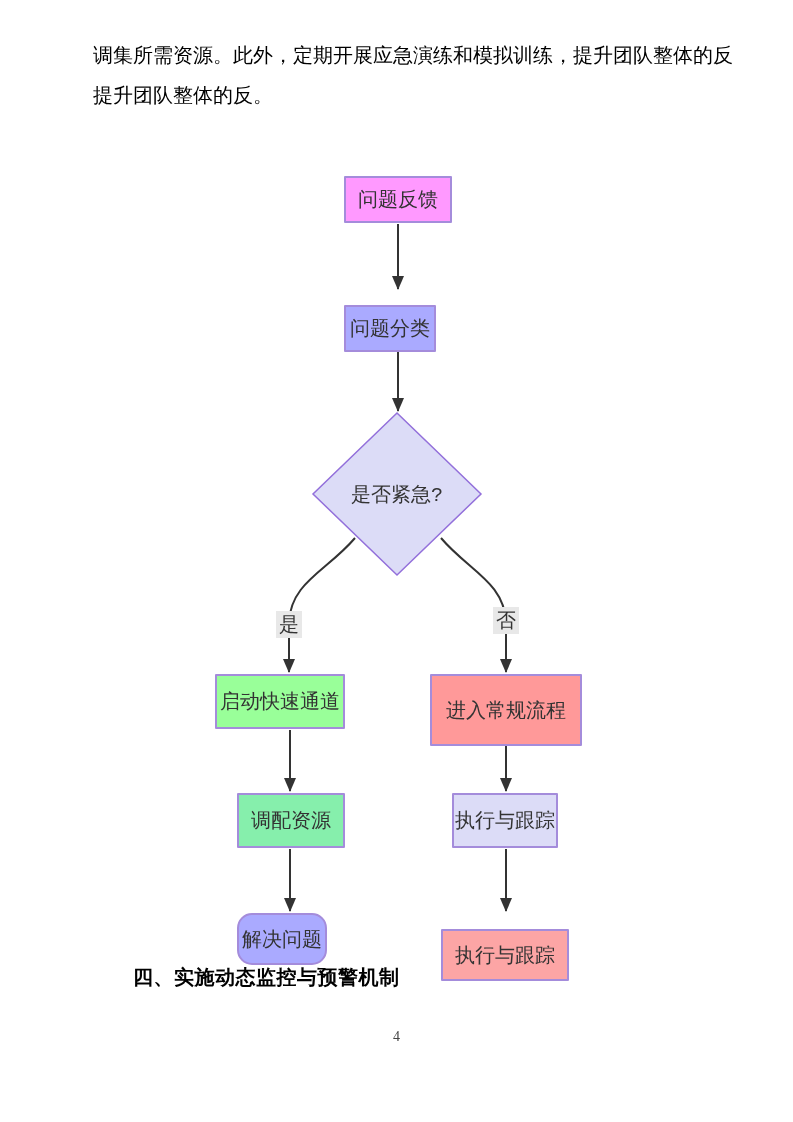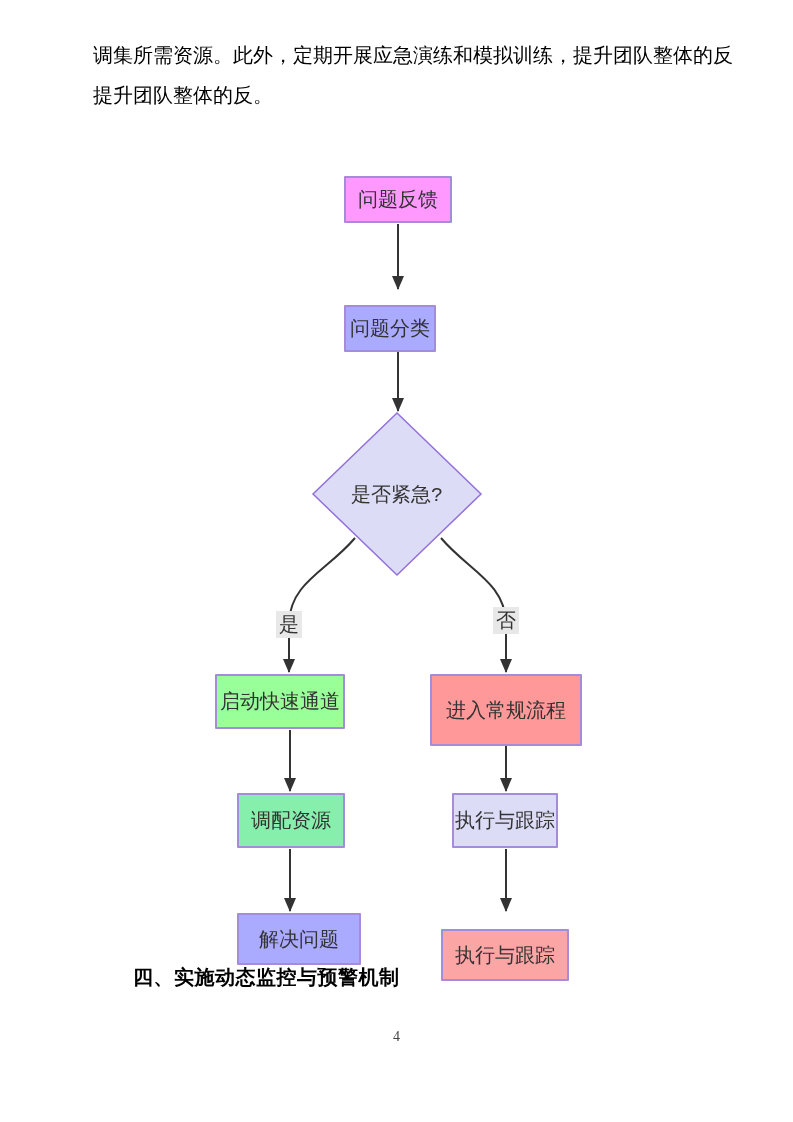--- a/index.html
+++ b/index.html
@@ -62,21 +62,21 @@
     position:absolute;left:0;top:1029px;width:100%;
     text-align:center;font-size:14px;color:#444;
   }
   
   .n-feedback{left:344px;top:176px;width:108px;height:47px;}
   .n-classify{left:344px;top:305px;width:92px;height:47px;}
   .n-fast{left:215px;top:674px;width:130px;height:55px;}
   .n-regular{left:430px;top:674px;width:152px;height:72px;}
   .n-allocate{left:237px;top:793px;width:108px;height:55px;}
   .n-plan{left:452px;top:793px;width:106px;height:55px;}
-  .n-solve{left:237px;top:913px;width:124px;height:52px;}
+  .n-solve{left:237px;top:913px;width:90px;height:52px;border-radius:15px;}
   .n-track{left:441px;top:913px;width:128px;height:52px;}
 </style>
 </head>
 <body>
 
 <div class="page">
 
   <div class="para">
     <div class="para-line">调集所需资源。此外，定期开展应急演练和模拟训练，提升团队整体的反</div>
     <div class="para-line">提升团队整体的反。</div>

